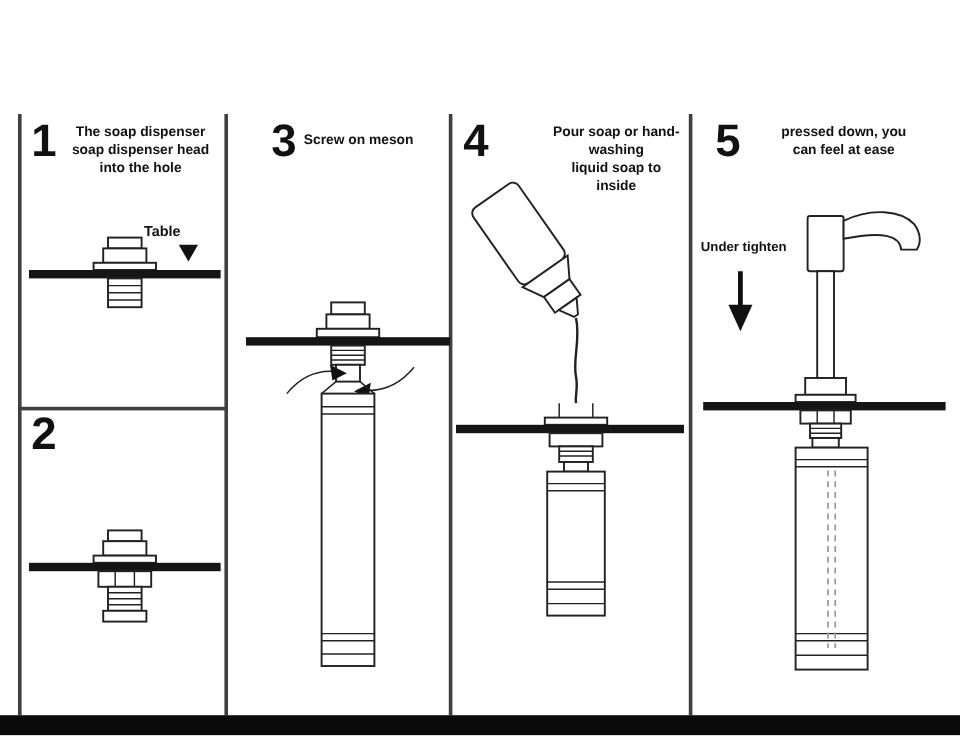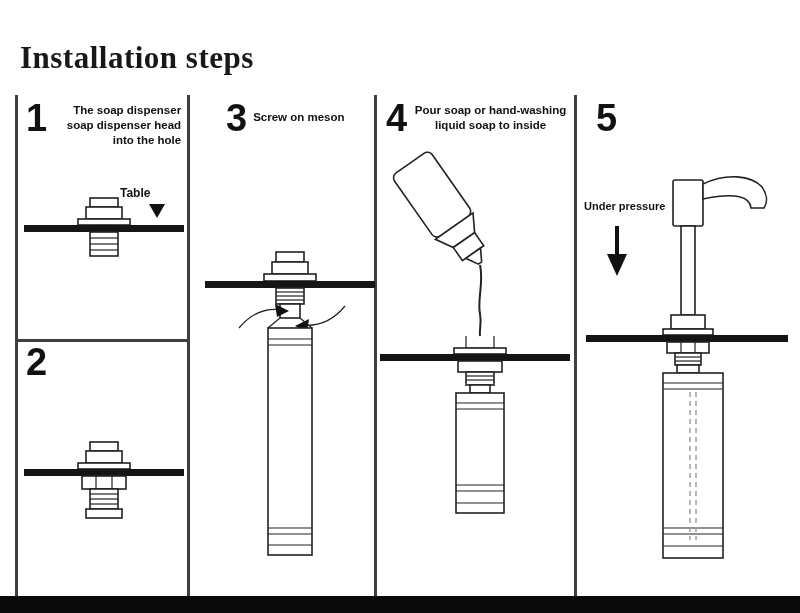--- a/index.html
+++ b/index.html
@@ -20,49 +20,50 @@
   .thin{stroke:#222222;stroke-width:1.2;fill:none;}
   .solidbar{fill:#151515;stroke:none;}
   .arrowfill{fill:#111111;stroke:none;}
   .dash{stroke:#999999;stroke-width:1.4;fill:none;stroke-dasharray:5 4;}
 </style>
 </head>
 <body>
 
 <div class="canvas">
 
-  <h1 class="title">Installation steps</h1>
 
   <div class="vline" style="left:15px;"></div>
   <div class="vline" style="left:187px;"></div>
   <div class="vline" style="left:374px;"></div>
   <div class="vline" style="left:574px;"></div>
   <div class="hline" style="left:15px;top:339px;width:173px;"></div>
   <div class="bottombar"></div>
 
   <div class="step-header" style="left:26px;top:100px;width:156px;">
     <span class="step-num">1</span>
-    <span class="step-text" style="width:128px;text-align:right;">The soap dispenser
+    <span class="step-text" style="width:128px;">The soap dispenser
 soap dispenser head
 into the hole</span>
   </div>
   <div class="step-header" style="left:26px;top:344px;width:158px;">
     <span class="step-num">2</span>
   </div>
   <div class="step-header" style="left:226px;top:100px;width:140px;">
     <span class="step-num">3</span>
     <span class="step-text" style="padding-top:10px;">Screw on meson</span>
   </div>
   <div class="step-header" style="left:386px;top:100px;width:182px;">
     <span class="step-num">4</span>
-    <span class="step-text" style="width:158px;">Pour soap or hand-washing
+    <span class="step-text" style="width:158px;margin-left:46px;">Pour soap or hand-washing
 liquid soap to inside</span>
   </div>
   <div class="step-header" style="left:596px;top:100px;width:190px;">
     <span class="step-num">5</span>
+    <span class="step-text" style="width:160px;">pressed down, you
+can feel at ease</span>
   </div>
 
   <div class="small-label" style="left:120px;top:186px;">Table</div>
   <svg class="diagram" style="left:146px;top:203px;" width="22" height="18" viewBox="0 0 22 18">
     <polygon class="arrowfill" points="3,1 19,1 11,15"></polygon>
   </svg>
 
   <svg class="diagram" style="left:24px;top:192px;" width="160" height="96" viewBox="0 0 160 96">
     <g>
       <rect class="ln" x="66" y="6" width="28" height="9"></rect>
@@ -156,21 +157,21 @@
       <rect class="ln" x="90" y="237" width="20" height="8"></rect>
       <rect class="ln" x="76" y="245" width="48" height="120"></rect>
       <line class="thin" x1="76" y1="255" x2="124" y2="255"></line>
       <line class="thin" x1="76" y1="261" x2="124" y2="261"></line>
       <line class="thin" x1="76" y1="337" x2="124" y2="337"></line>
       <line class="thin" x1="76" y1="343" x2="124" y2="343"></line>
       <line class="thin" x1="76" y1="355" x2="124" y2="355"></line>
     </g>
   </svg>
 
-  <div class="small-label" style="left:584px;top:200px;font-size:11px;">Under pressure</div>
+  <div class="small-label" style="left:584px;top:200px;font-size:11px;">Under tighten</div>
   <svg class="diagram" style="left:602px;top:224px;" width="30" height="58" viewBox="0 0 30 58">
     <line x1="15" y1="2" x2="15" y2="32" style="stroke:#111;stroke-width:4;"></line>
     <polygon class="arrowfill" points="5,30 25,30 15,52"></polygon>
   </svg>
 
   <svg class="diagram" style="left:578px;top:160px;" width="218" height="420" viewBox="0 0 218 420">
     <g>
       <rect class="ln" x="95" y="20" width="30" height="46" rx="2"></rect>
       <path class="ln" d="M125,24 C148,13 173,15 184,27 C189,34 190,42 186,48 L173,48 C172,37 159,32 125,39 Z"></path>
       <rect class="ln" x="103" y="66" width="14" height="89"></rect>

